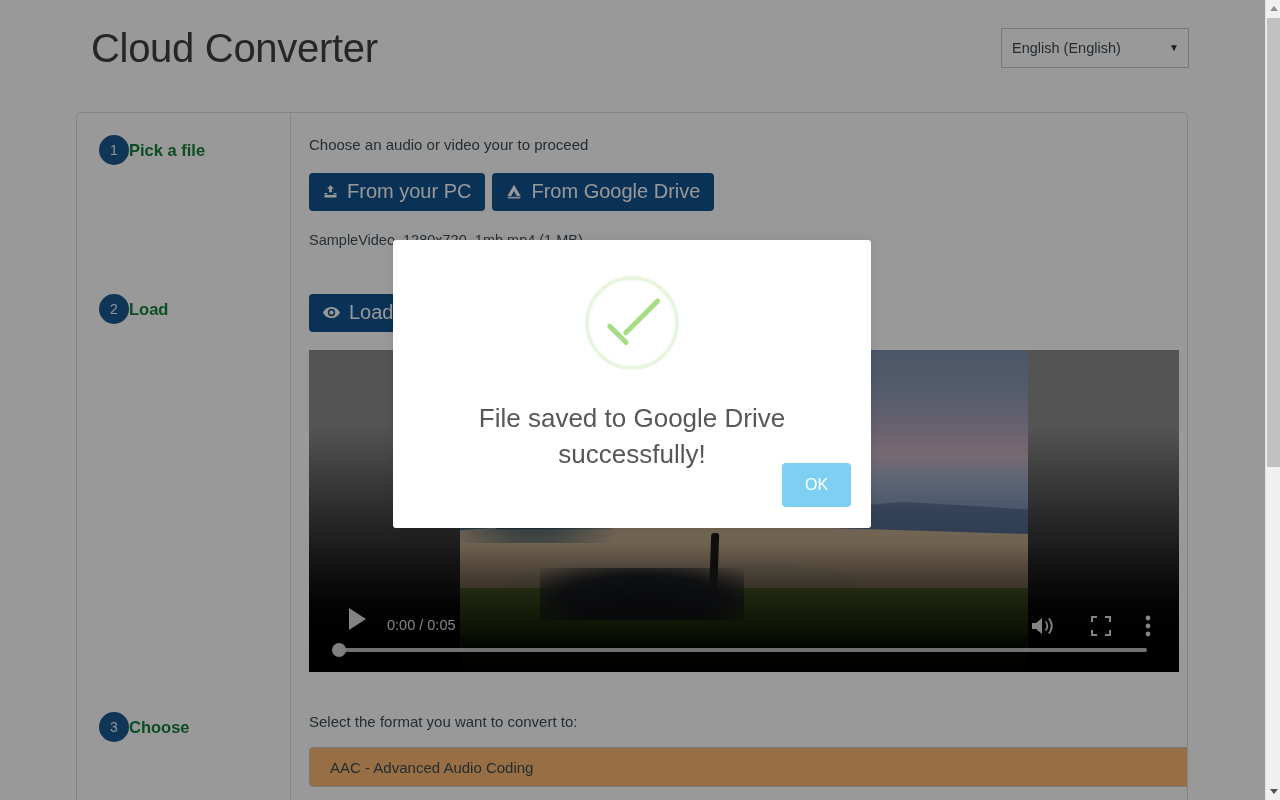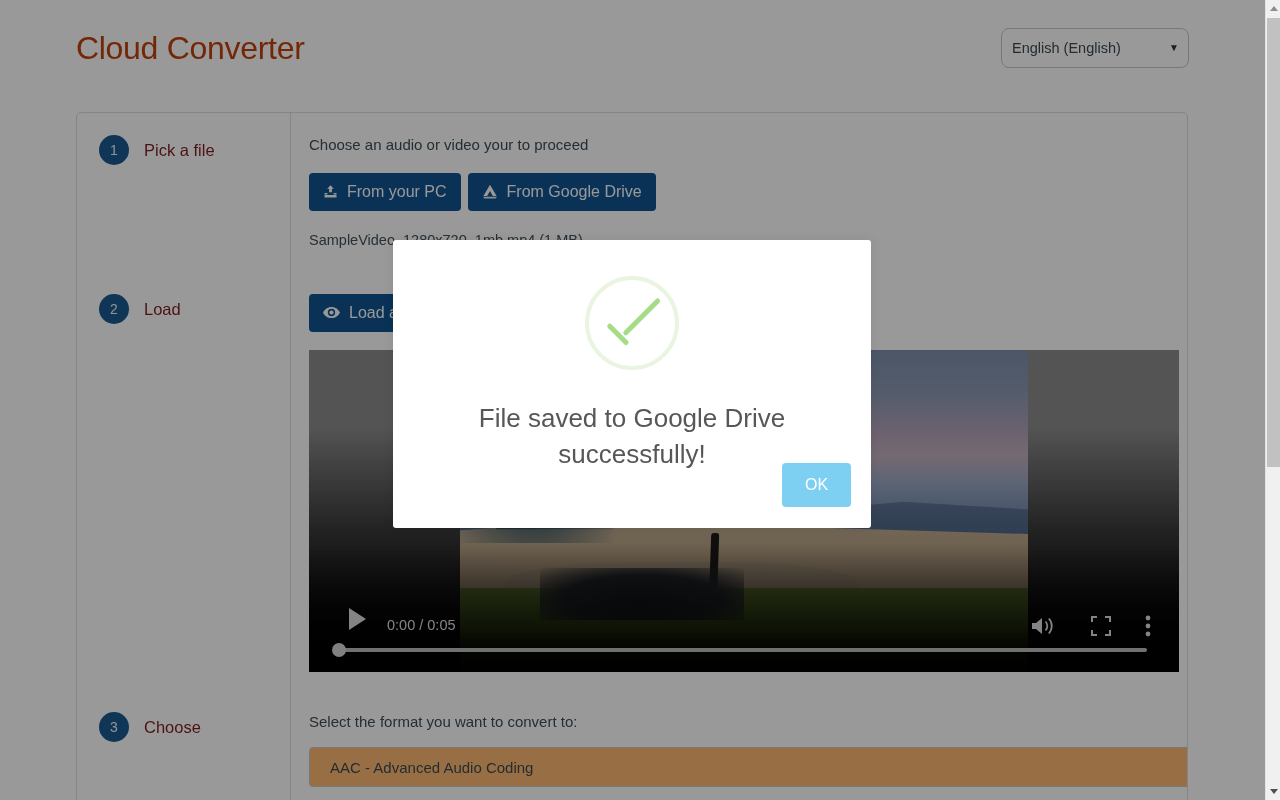--- a/index.html
+++ b/index.html
@@ -31,32 +31,33 @@
   }
 
   .page-header {
     height: 96px;
     display: flex;
     align-items: center;
     justify-content: space-between;
   }
 
   .app-title {
-    font-size: 32px;
+    font-size: 40px;
     font-weight: 400;
-    color: #c2410c;
+    color: #404040;
     letter-spacing: -0.3px;
     line-height: 1;
+    margin-left: 15px;
   }
 
   .lang-select {
     width: 188px;
     height: 40px;
     border: 1px solid #c9c9c9;
-    border-radius: 8px;
+    border-radius: 0;
     background: #ffffff;
     display: flex;
     align-items: center;
     padding: 0 10px;
     font-size: 14.5px;
     color: #3c4a52;
     position: relative;
   }
   .lang-select .caret {
     position: absolute;
@@ -107,24 +108,24 @@
     background: #1c5b92;
     color: #eef4f8;
     font-size: 14px;
     display: flex;
     align-items: center;
     justify-content: center;
     flex: none;
   }
 
   .step-title {
-    margin-left: 15px;
     font-size: 16.5px;
-    color: #7f1d1d;
+    color: #15803d;
     line-height: 30px;
+    font-weight: bold;
   }
 
   .step-body {
     flex: 1;
     padding: 22px 22px 0 19px;
   }
 
   .hint {
     font-size: 15px;
     color: #3e4d57;
@@ -137,21 +138,21 @@
     gap: 7px;
   }
 
   .btn {
     background: #0f5490;
     color: #fdfdfd;
     border: none;
     border-radius: 4px;
     height: 38px;
     padding: 0 14px;
-    font-size: 16px;
+    font-size: 20px;
     display: inline-flex;
     align-items: center;
     gap: 9px;
     cursor: pointer;
     font-family: "Liberation Sans", sans-serif;
     white-space: nowrap;
   }
 
   .btn svg { display: block; flex: none; }
 

